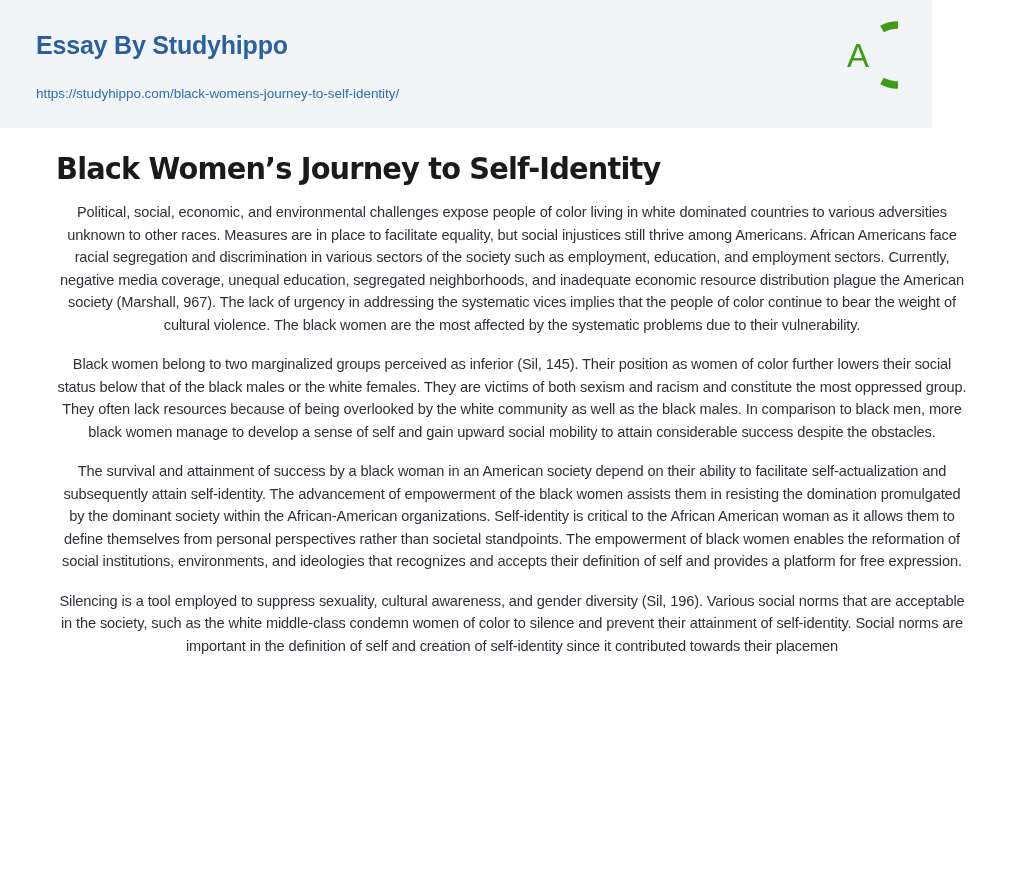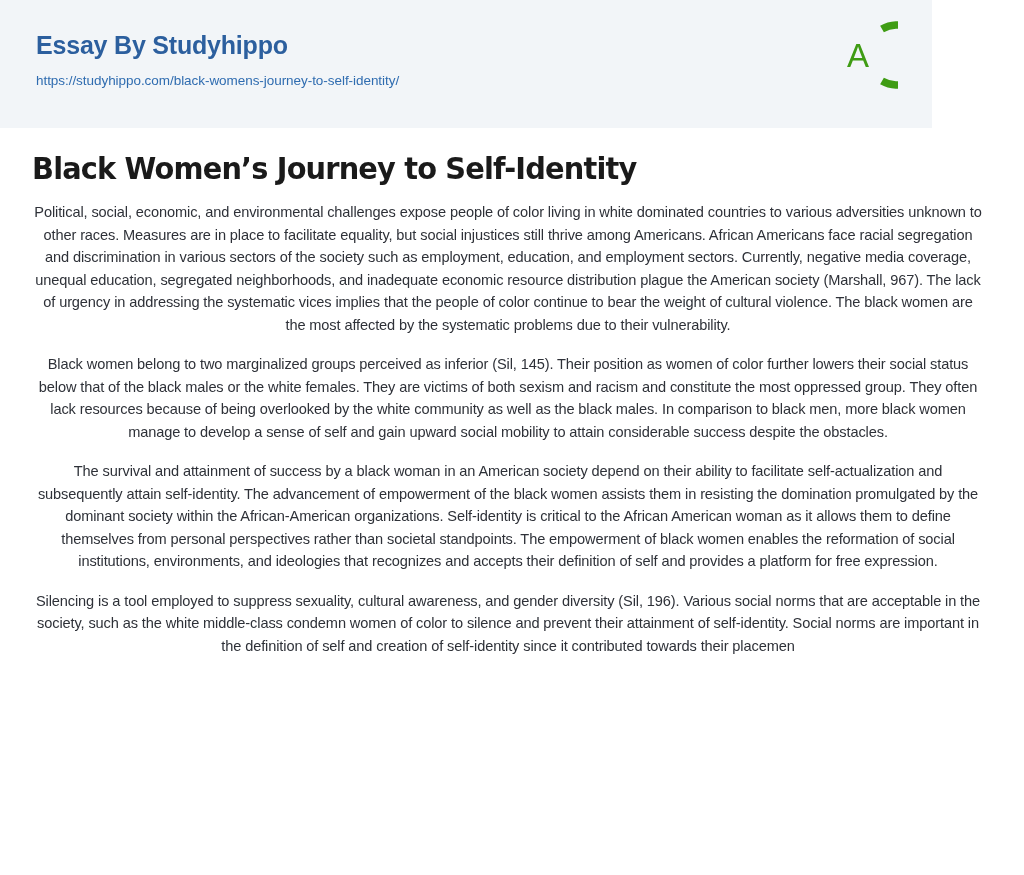--- a/index.html
+++ b/index.html
@@ -32,41 +32,41 @@
     font-size: 25px;
     font-weight: bold;
     color: #2c5f9e;
     letter-spacing: -0.2px;
     line-height: 1.1;
     margin: 0;
     white-space: nowrap;
   }
   .site-url {
     display: block;
-    margin-top: 13px;
+    margin-top: 26px;
     font-size: 13.5px;
     color: #2f6cb0;
     text-decoration: none;
     letter-spacing: -0.05px;
     white-space: nowrap;
   }
 
   
   .logo {
     position: absolute;
     right: 34px;
     top: 16px;
     width: 78px;
     height: 78px;
   }
   .logo svg { display: block; width: 78px; height: 78px; }
 
   
   .article {
-    padding: 0 32px;
+    padding: 0 56px;
   }
   .article-title {
     margin: 0;
     padding-top: 22px;
     font-family: "DejaVu Sans", sans-serif;
     font-size: 31px;
     font-weight: bold;
     color: #1a1a1a;
     letter-spacing: -0.9px;
     line-height: 1.2;

